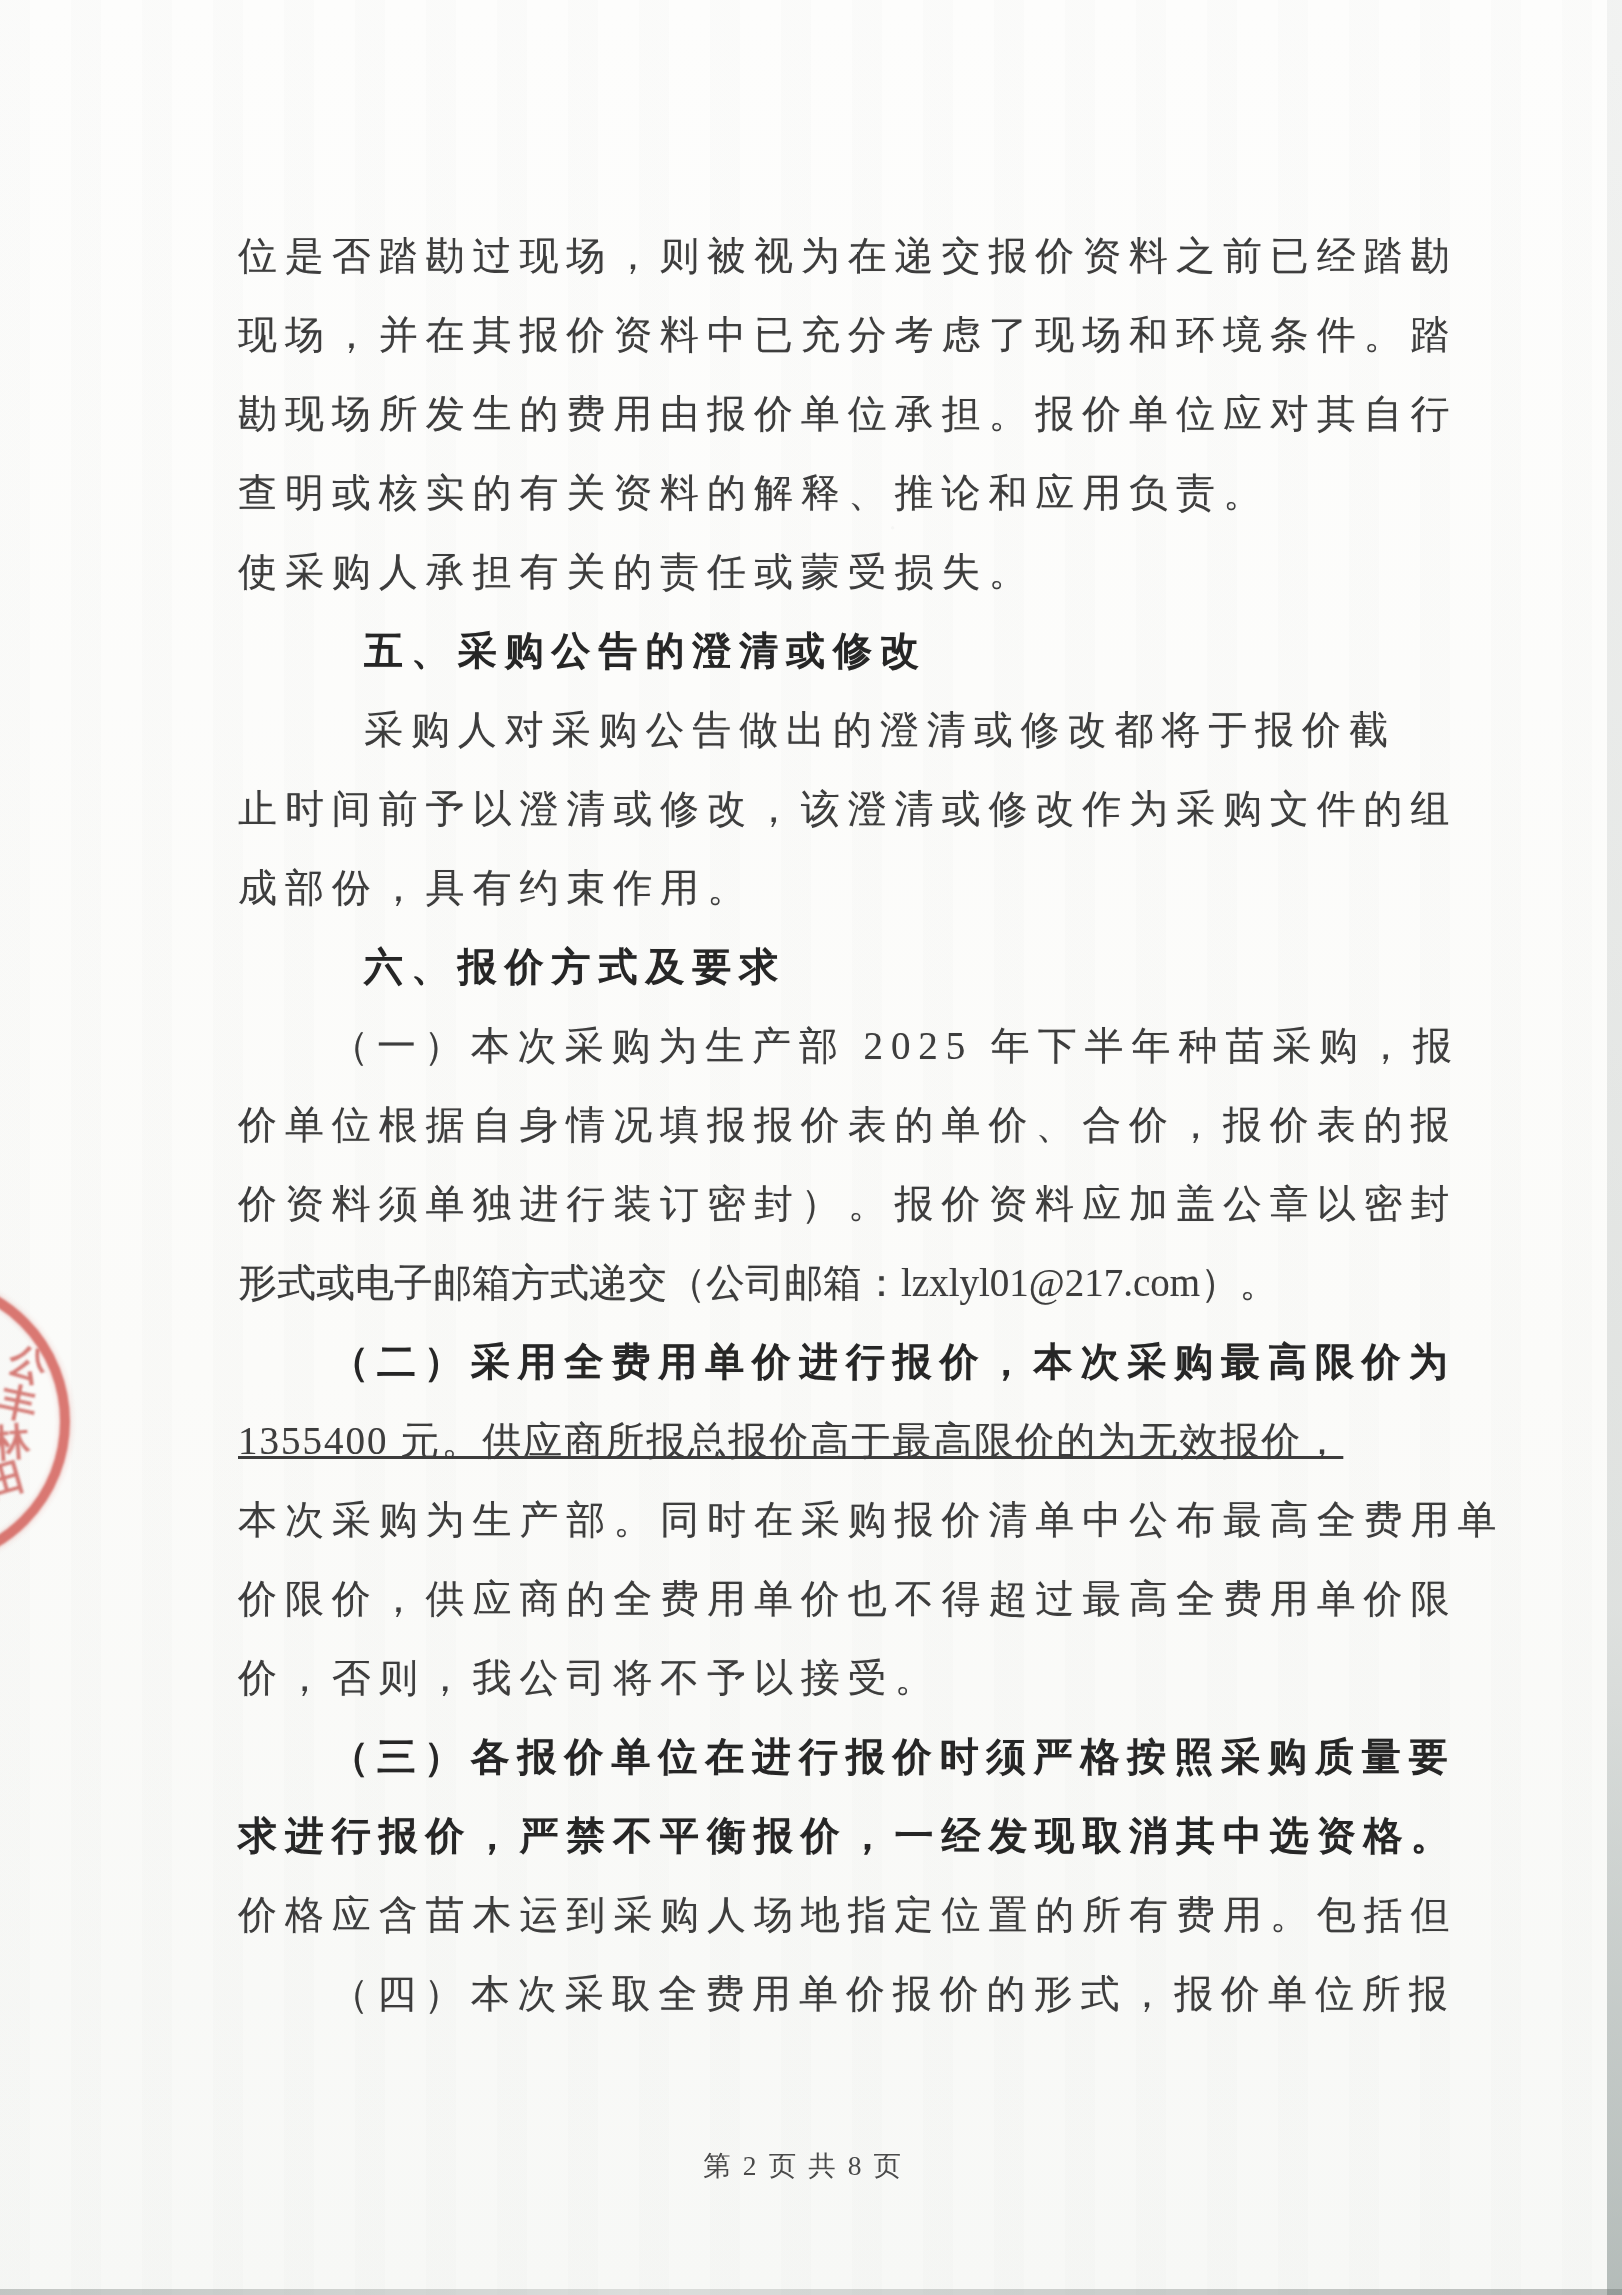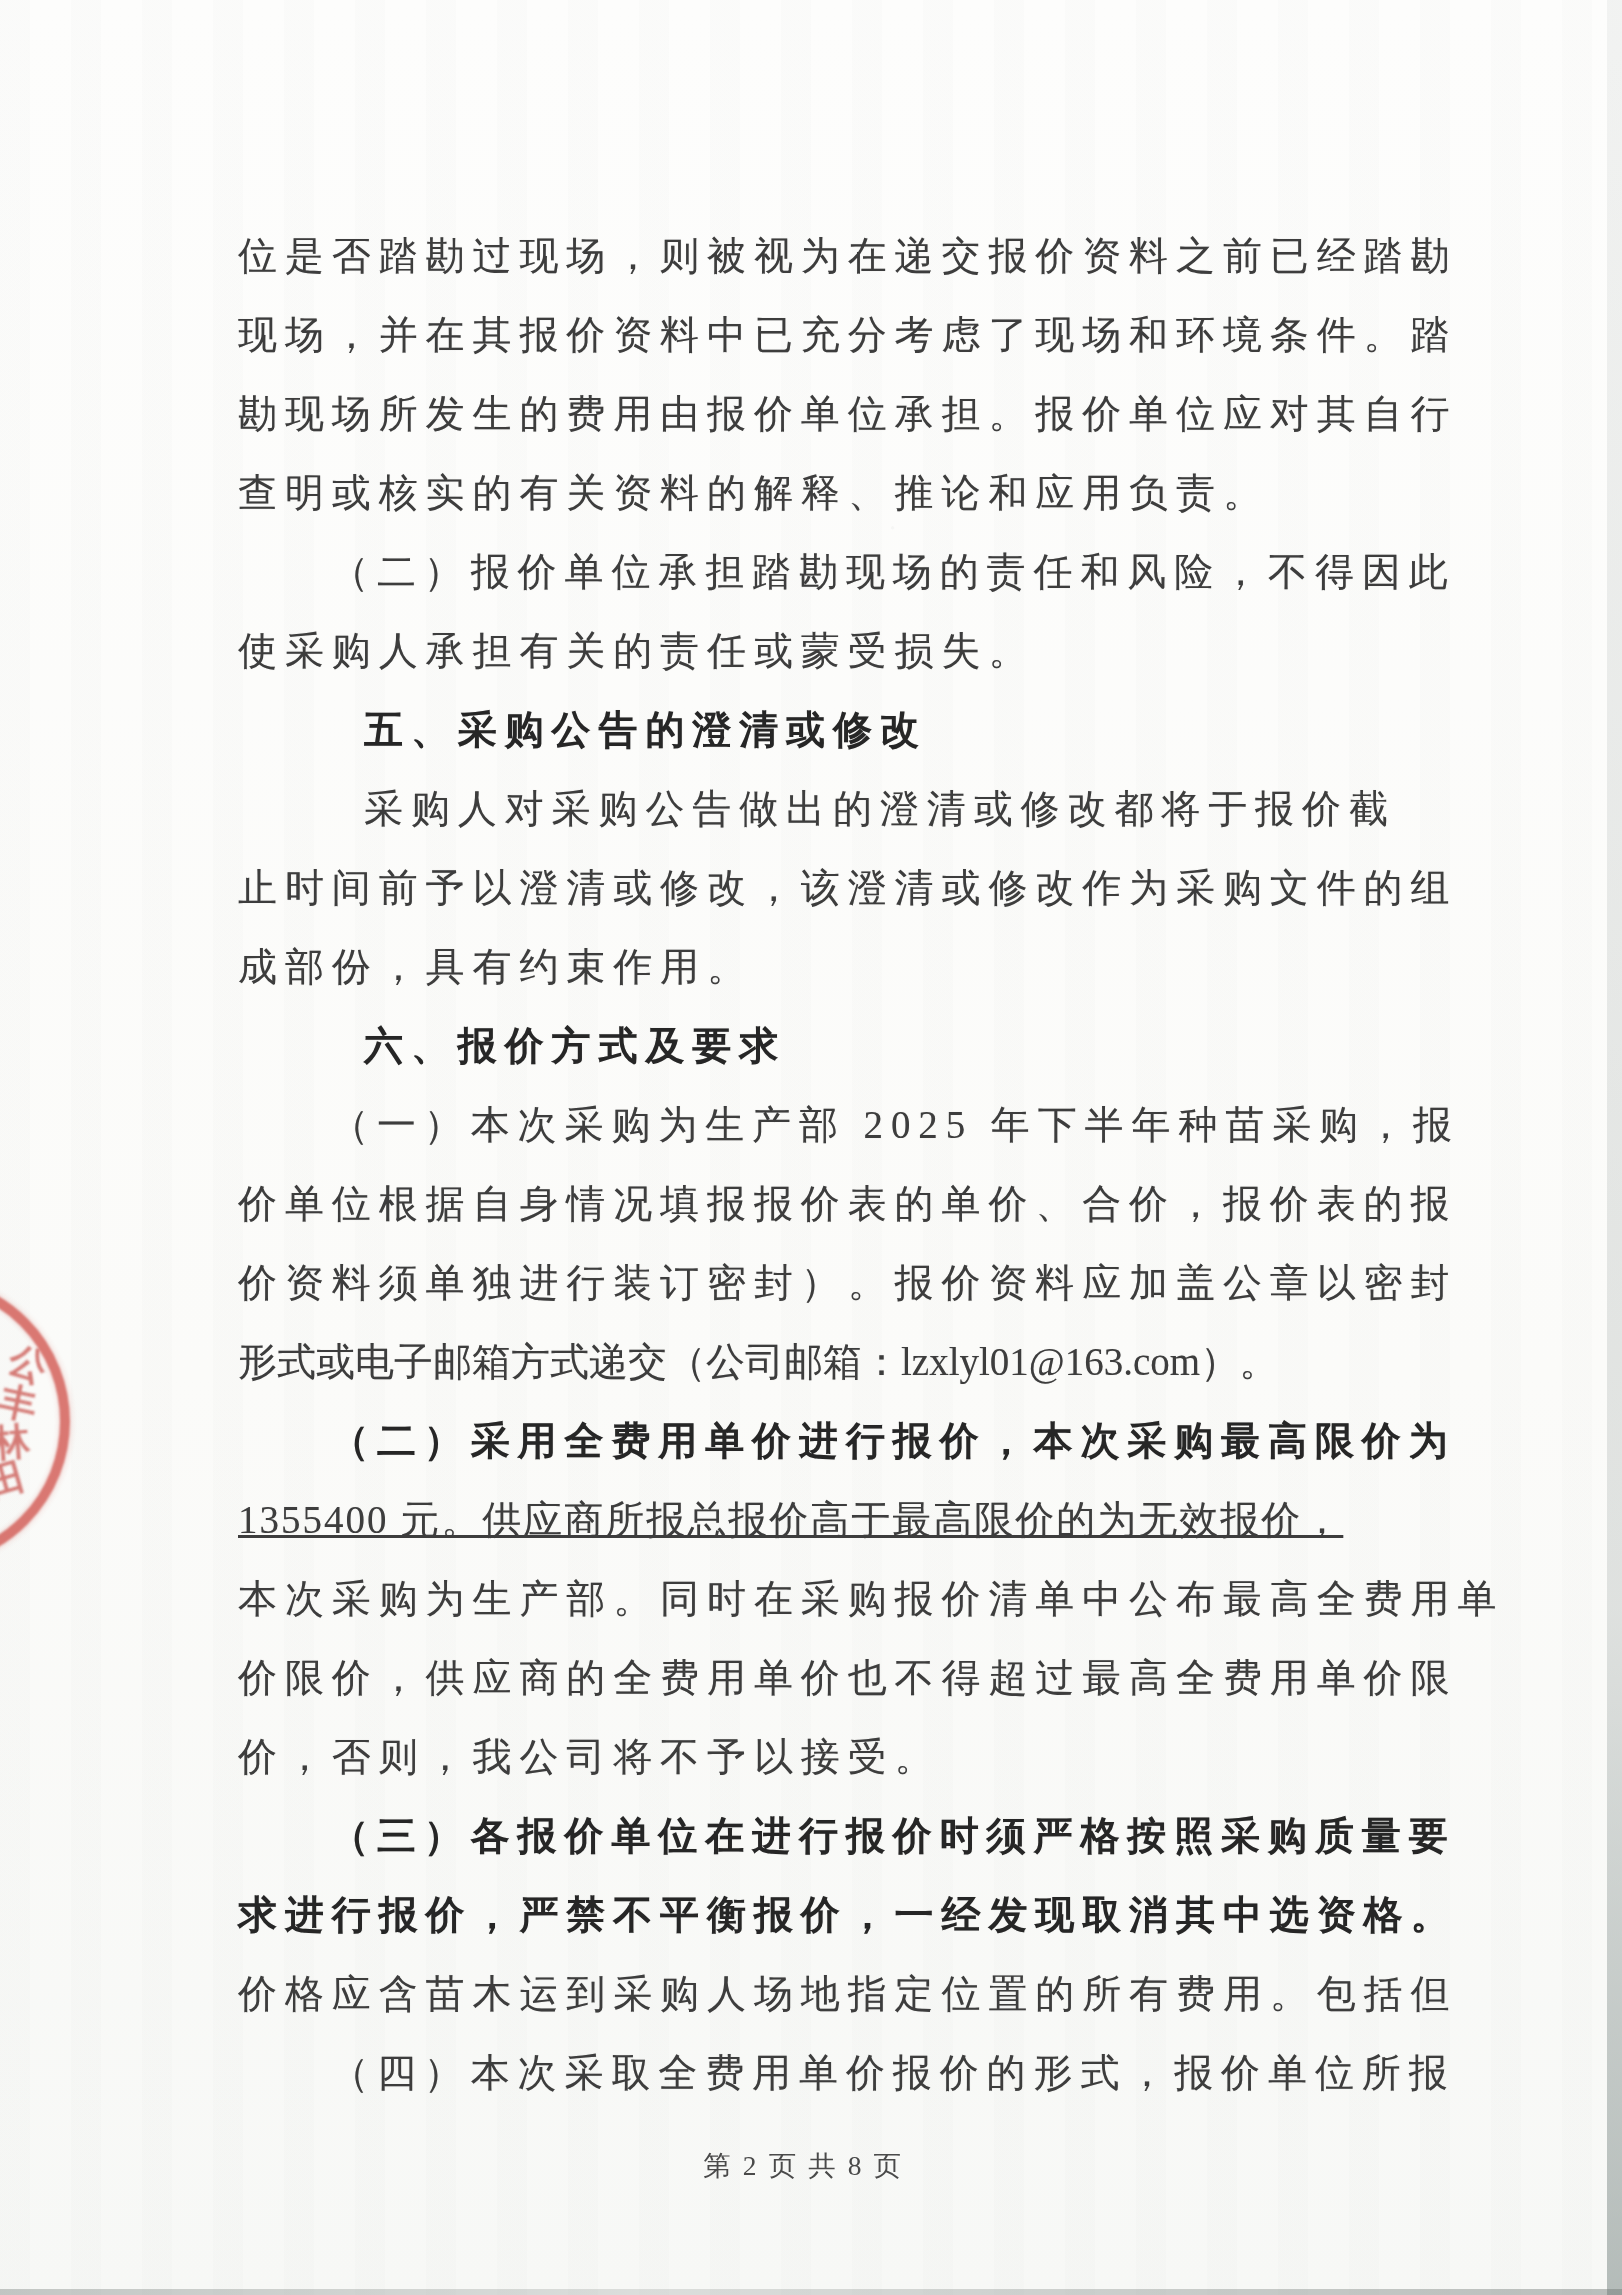--- a/index.html
+++ b/index.html
@@ -122,31 +122,30 @@
     <span class="stamp-glyph g2">丰</span>
     <span class="stamp-glyph g3">林</span>
     <span class="stamp-glyph g4">田</span>
   </div>
 
   <div class="text-block">
     <div class="ln">位是否踏勘过现场，则被视为在递交报价资料之前已经踏勘</div>
     <div class="ln">现场，并在其报价资料中已充分考虑了现场和环境条件。踏</div>
     <div class="ln">勘现场所发生的费用由报价单位承担。报价单位应对其自行</div>
     <div class="ln">查明或核实的有关资料的解释、推论和应用负责。</div>
-    <div class="ln para">（二）报价单位承担踏勘现场的责任和风险，不得因此</div>
     <div class="ln">使采购人承担有关的责任或蒙受损失。</div>
     <div class="ln heading">五、采购公告的澄清或修改</div>
     <div class="ln indent3">采购人对采购公告做出的澄清或修改都将于报价截</div>
     <div class="ln">止时间前予以澄清或修改，该澄清或修改作为采购文件的组</div>
     <div class="ln">成部份，具有约束作用。</div>
     <div class="ln heading">六、报价方式及要求</div>
     <div class="ln para">（一）本次采购为生产部 2025 年下半年种苗采购，报</div>
     <div class="ln">价单位根据自身情况填报报价表的单价、合价，报价表的报</div>
     <div class="ln">价资料须单独进行装订密封）。报价资料应加盖公章以密封</div>
-    <div class="ln tight">形式或电子邮箱方式递交（公司邮箱：lzxlyl01@163.com）。</div>
+    <div class="ln tight">形式或电子邮箱方式递交（公司邮箱：lzxlyl01@217.com）。</div>
     <div class="ln para bold">（二）采用全费用单价进行报价，本次采购最高限价为</div>
     <div class="ln num">1355400 元。供应商所报总报价高于最高限价的为无效报价，</div>
     <div class="ln">本次采购为生产部。同时在采购报价清单中公布最高全费用单</div>
     <div class="ln">价限价，供应商的全费用单价也不得超过最高全费用单价限</div>
     <div class="ln">价，否则，我公司将不予以接受。</div>
     <div class="ln para bold">（三）各报价单位在进行报价时须严格按照采购质量要</div>
     <div class="ln bold">求进行报价，严禁不平衡报价，一经发现取消其中选资格。</div>
     <div class="ln">价格应含苗木运到采购人场地指定位置的所有费用。包括但</div>
     <div class="ln para">（四）本次采取全费用单价报价的形式，报价单位所报</div>
   </div>

